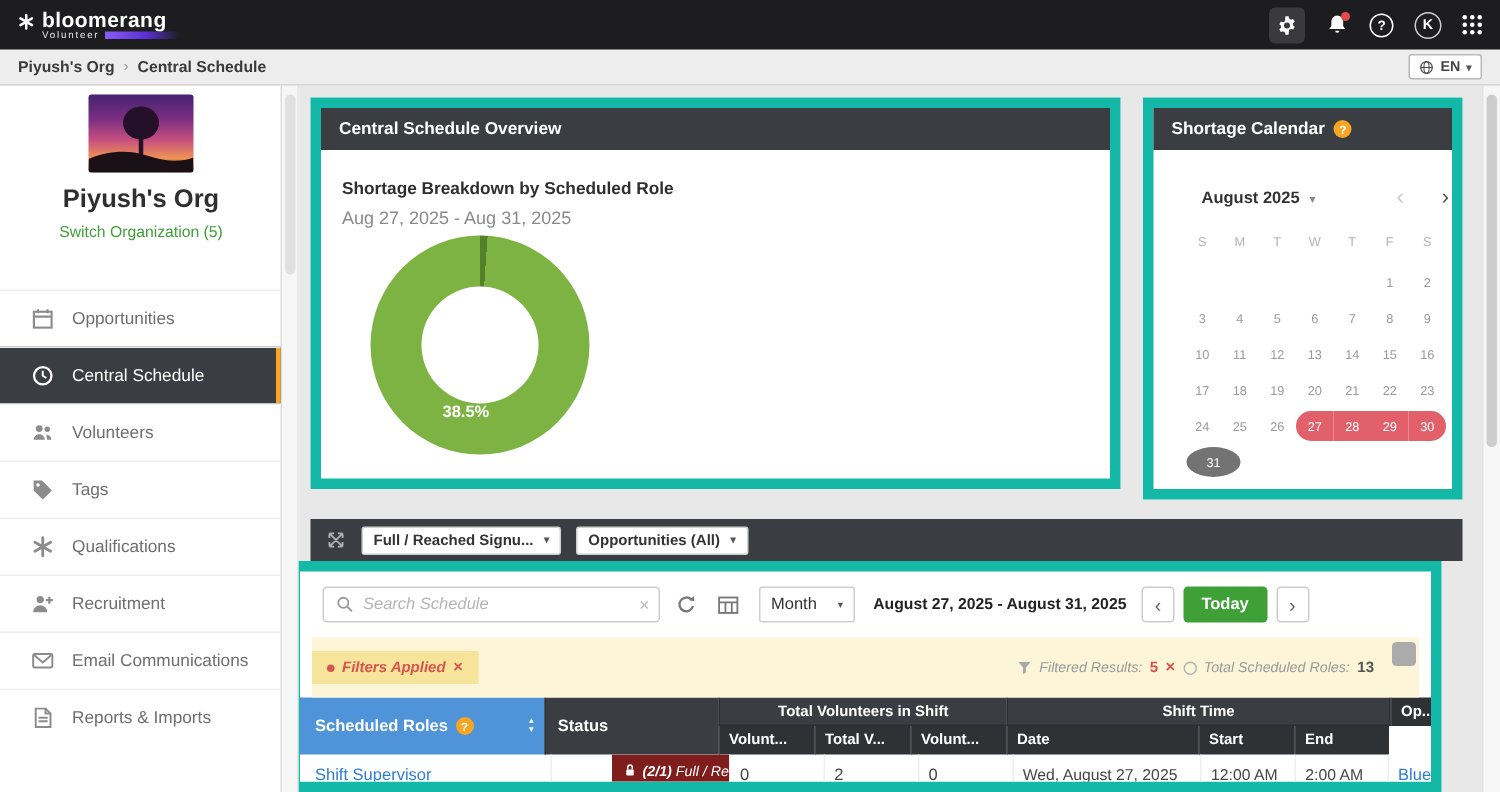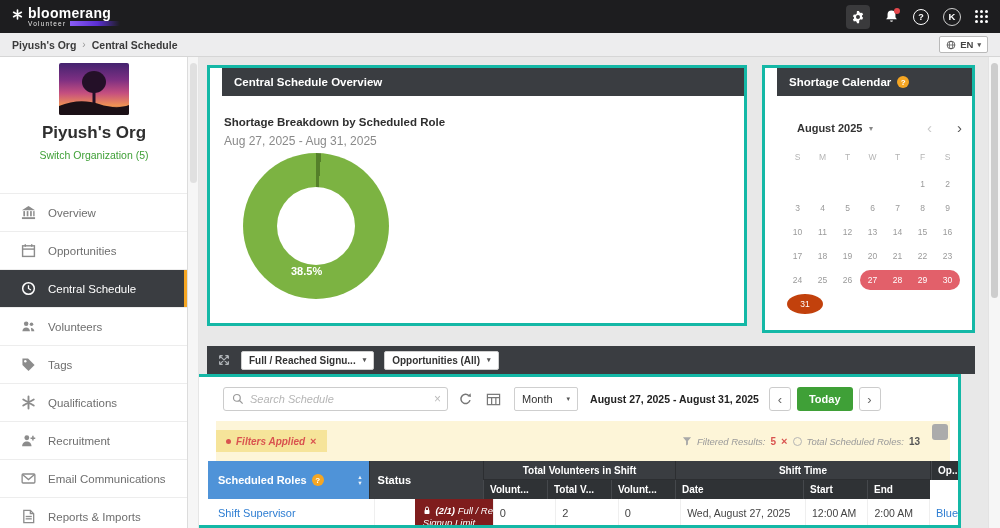--- a/index.html
+++ b/index.html
@@ -44,21 +44,21 @@
 
   
   .scroll-strip { position:absolute; top:57px; height:471px; background:#f6f6f6; z-index:5; }
   .strip-left { left:188px; width:11px; border-right:1px solid #e6e6e6; }
   .strip-right { left:988px; width:12px; border-left:1px solid #e3e3e3; }
   .scroll-thumb { position:absolute; left:2px; width:7px; border-radius:4px; background:#cdcdcd; }
   .strip-left .scroll-thumb { top:6px; height:120px; background:#e0e0e0; }
   .strip-right .scroll-thumb { top:6px; height:235px; }
 
   
-  .panel { position:absolute; background:#fff; border:3px solid #14b8a6;padding-left:12px; }
+  .panel { position:absolute; background:#fff; border:7px solid #14b8a6; }
   .panel-head { height:28px; background:#3a3d41; color:#fff; font-size:11.5px; font-weight:bold; display:flex; align-items:center; padding:0 12px; gap:6px; }
   .qbadge { display:inline-flex; width:12px; height:12px; border-radius:50%; background:#f5a623; color:#fff; font-size:8px; font-weight:bold; align-items:center; justify-content:center; font-style:normal; }
 
   .overview-panel { left:207px; top:65px; width:540px; height:261px; }
   .chart-title { position:absolute; left:14px; top:48px; font-size:11.5px; font-weight:bold; color:#2f2f2f;text-align:right; }
   .chart-sub { position:absolute; left:14px; top:66px; font-size:12px; color:#8a8a8a; }
   .donut { position:absolute; left:33px; top:85px; width:146px; height:146px; border-radius:50%; background:conic-gradient(#55802a 0deg 4deg,#7cb342 4deg 360deg); }
   .donut::after { content:""; position:absolute; inset:34px; background:#fff; border-radius:50%; }
   .donut-label { position:absolute; left:48px; top:112px; z-index:2; color:#fff; font-size:11px; font-weight:bold; }
   .legend { position:absolute; left:185px; top:118px; list-style:none; }
@@ -75,21 +75,21 @@
   .cal-next { right:16px; color:#555; }
   .cal-dow, .cal-grid { position:absolute; left:20px; display:grid; grid-template-columns:repeat(7,25px); }
   .cal-dow { top:84px; }
   .cal-dow span { text-align:center; font-size:8.5px; color:#b4b4b4; }
   .cal-grid { top:106px; row-gap:4px; }
   .cd { width:25px; height:20px; line-height:20px; text-align:center; font-size:8.5px; color:#9a9a9a; cursor:pointer; }
   .cd.blank { cursor:default; }
   .cd.hl { background:#e2606a; color:#fff; }
   .cd.hl-s { border-radius:10px 0 0 10px; }
   .cd.hl-e { border-radius:0 10px 10px 0; }
-  .cd.circ { background:#c2410c; color:#fff; width:36px; border-radius:50%; margin-left:2px; }
+  .cd.circ { background:#737373; color:#fff; width:36px; border-radius:50%; margin-left:2px; }
 
   
   .dark-toolbar { position:absolute; left:207px; top:346px; width:768px; height:28px; background:#3a3d41; display:flex; align-items:center; padding-left:10px; gap:10px; z-index:8; }
   .expand-ic { color:#aeb2b6; display:flex; }
   .dd { display:inline-flex; align-items:center; gap:7px; background:#fff; border:1px solid #cfcfcf; border-radius:2px; height:19px; padding:0 7px; font-size:10px; font-weight:bold; color:#333; cursor:pointer; }
   .dd .caret { font-size:7px; color:#555; }
 
   
   .schedule-panel { left:193px; top:374px; width:768px; height:154px; overflow:hidden; }
   .controls-row { display:flex; align-items:center; height:44px; padding:0 10px 0 15px; }
@@ -217,33 +217,20 @@
     <div class="org-thumb">
       <svg width="70" height="52" viewBox="0 0 70 52">
           <ellipse cx="35" cy="19" rx="12" ry="11" fill="#241028"></ellipse>
           <rect x="33.5" y="27" width="3" height="13" fill="#241028"></rect>
           <path d="M0 43c14-6 28-6 40-2 12 4 22 4 30 1v10H0z" fill="#1b1016"></path>
         </svg>
     </div>
     <div class="org-name">Piyush's Org</div>
     <a class="switch-link">Switch Organization (5)</a>
     <ul class="menu">
-      <li>
-        <span class="mi">
-            <svg width="15" height="15" viewBox="0 0 16 16" fill="currentColor">
-              <path d="M8 1l7 4.5H1z"></path>
-              <rect x="2.5" y="6.5" width="1.8" height="5.5"></rect>
-              <rect x="6.1" y="6.5" width="1.8" height="5.5"></rect>
-              <rect x="9.7" y="6.5" width="1.8" height="5.5"></rect>
-              <rect x="13" y="6.5" width="1.5" height="5.5"></rect>
-              <rect x="1" y="13" width="14" height="2"></rect>
-            </svg>
-          </span>
-        <span>Overview</span>
-      </li>
       <li>
         <span class="mi">
             <svg width="15" height="15" viewBox="0 0 16 16" fill="none" stroke="currentColor" stroke-width="1.5">
               <rect x="1.7" y="3" width="12.6" height="11.3"></rect>
               <line x1="1.7" y1="6.5" x2="14.3" y2="6.5"></line>
               <line x1="4.6" y1="1.3" x2="4.6" y2="4"></line>
               <line x1="11.4" y1="1.3" x2="11.4" y2="4"></line>
             </svg>
           </span>
         <span>Opportunities</span>

